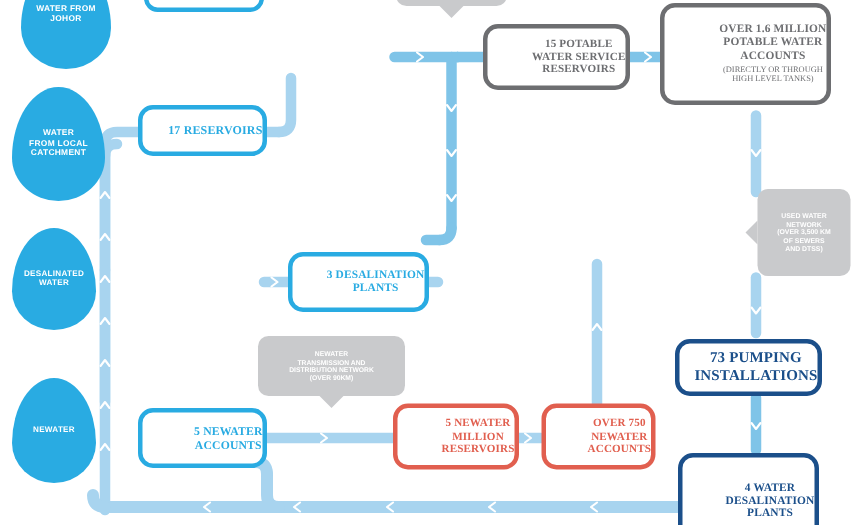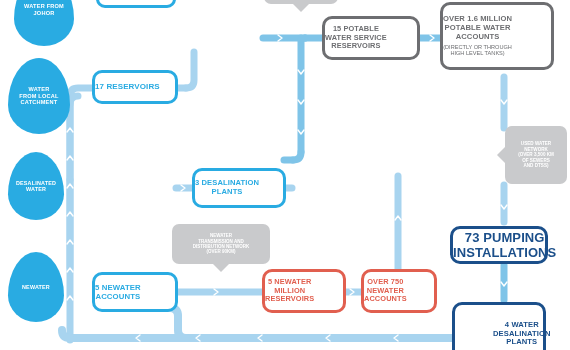--- a/index.html
+++ b/index.html
@@ -36,25 +36,26 @@
     letter-spacing:.2px;
     padding:0 4px;
   }
 
   
   .box{
     position:absolute;
     box-sizing:border-box;
     background:#ffffff;
     border-radius:10px;
-    display:flex;align-items:center;justify-content:flex-start;
+    display:flex;align-items:center;justify-content:flex-end;
     text-align:center;
     font-weight:bold;
     line-height:1.16;
     letter-spacing:.1px;
+    font-family:Liberation Serif, serif;
   }
   .box .sub{
     display:block;font-weight:normal;
     letter-spacing:0;
   }
   .box-cyan{border:3px solid #29ABE2;color:#29ABE2;}
   .box-gray{border:3px solid #6D6E71;color:#6D6E71;}
   .box-navy{border:3px solid #1B4F8A;color:#1B4F8A;}
   .box-red{border:3px solid #E15F4F;color:#E15F4F;}
 
@@ -258,21 +259,21 @@
       <span>OVER 1.6 MILLION</span><br>
       <span>POTABLE WATER</span><br>
       <span>ACCOUNTS</span>
       <span class="sub" style="font-size:5.6px;margin-top:2px;">
         <span>(DIRECTLY OR THROUGH</span><br>
         <span>HIGH LEVEL TANKS)</span>
       </span>
     </div>
   </div>
 
-  <div class="box box-navy" style="left:450px;top:226px;width:98px;height:38px;font-size:13px;">
+  <div class="box box-navy" style="left:450px;top:226px;width:98px;height:38px;font-size:10px;">
     <div>
       <span>73 PUMPING</span><br>
       <span>INSTALLATIONS</span>
     </div>
   </div>
 
   <div class="box box-navy" style="left:452px;top:302px;width:94px;height:64px;font-size:7.6px;padding-left:38px;">
     <div>
       <span>4 WATER</span><br>
       <span>DESALINATION</span><br>

